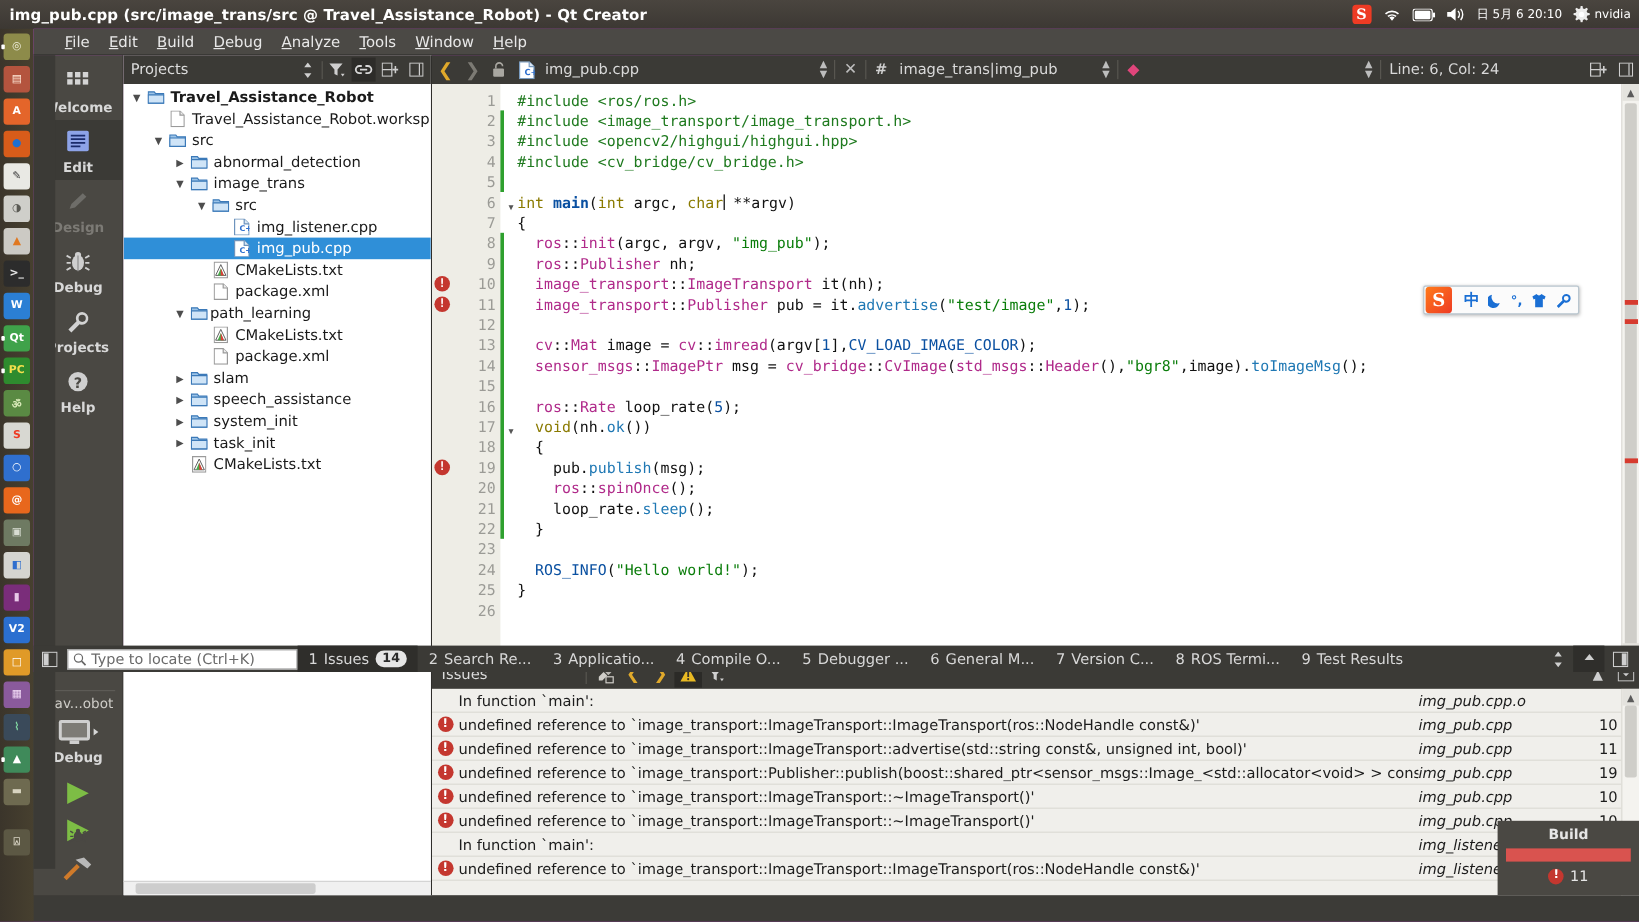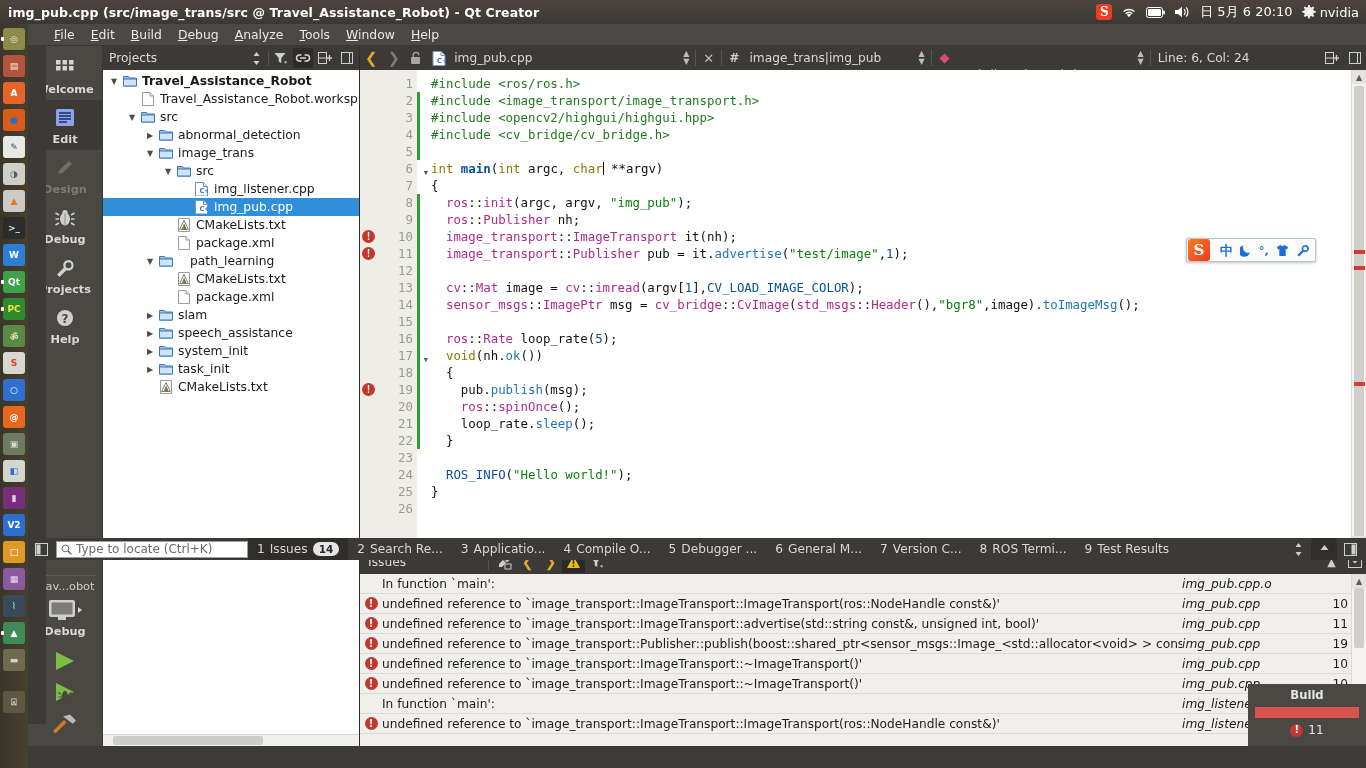--- a/index.html
+++ b/index.html
@@ -20,21 +20,21 @@
     background: linear-gradient(to bottom,#4a453f 0%,#3c3833 100%);
     display: flex; align-items: center;
     color: #ffffff;
   }
   .unity-title {
     font-size: 12.5px; font-weight: bold; color: #fff;
     margin-left: 8px; letter-spacing: .1px; white-space: nowrap;
   }
   .tray { margin-left: auto; display: flex; align-items: center; gap: 9px; padding-right: 7px; }
   .tray-item { display: flex; align-items: center; height: 24px; }
-  .tray-text { font-size: 13px; color: #ffffff; white-space: nowrap; }
+  .tray-text { font-size: 10px; color: #ffffff; white-space: nowrap; }
   .sogou-tray {
     width: 16px; height: 16px; border-radius: 3px;
     background: #ee3b24; color: #fff; font-weight: bold; font-size: 12px;
     display: flex; align-items: center; justify-content: center;
     font-family: "DejaVu Serif", serif;
   }
 
   
   .launcher {
     position: absolute; left: 0; top: 24px; width: 28px; height: 744px;
@@ -639,21 +639,21 @@
             </div>
             <div class="trow">
               <div style="width: 40px; flex: 0 0 40px;"></div>
               <div class="arrow">▼</div>
               <div class="ficon">
                 <svg width="14" height="12" viewBox="0 0 14 12">
                   <path d="M0.5 1.5h5l1.2 1.5h6.8v8H0.5z" fill="#9cc4e8" stroke="#3b79b8"></path>
                   <path d="M0.5 4h13v7H0.5z" fill="#cfe4f7" stroke="#3b79b8"></path>
                 </svg>
               </div>
-              <div style="padding-left: 16px;">path_learning</div>
+              <div style="padding-left: 1px;">path_learning</div>
             </div>
             <div class="trow">
               <div style="width: 58px; flex: 0 0 58px;"></div>
               <div class="arrow"></div>
               <div class="ficon">
                 <svg width="12" height="14" viewBox="0 0 12 14">
                   <path d="M0.5 0.5h11v13H0.5z" fill="#fff" stroke="#9a9a9a"></path>
                   <path d="M6 2.5l4.3 9H1.7z" fill="none" stroke="#5a5a5a" stroke-width=".8"></path>
                   <path d="M6 5.5l2.6 6H3.4z" fill="#4aa94a"></path>
                   <path d="M6 5.5l2.6 6H6z" fill="#e03c3c"></path>

